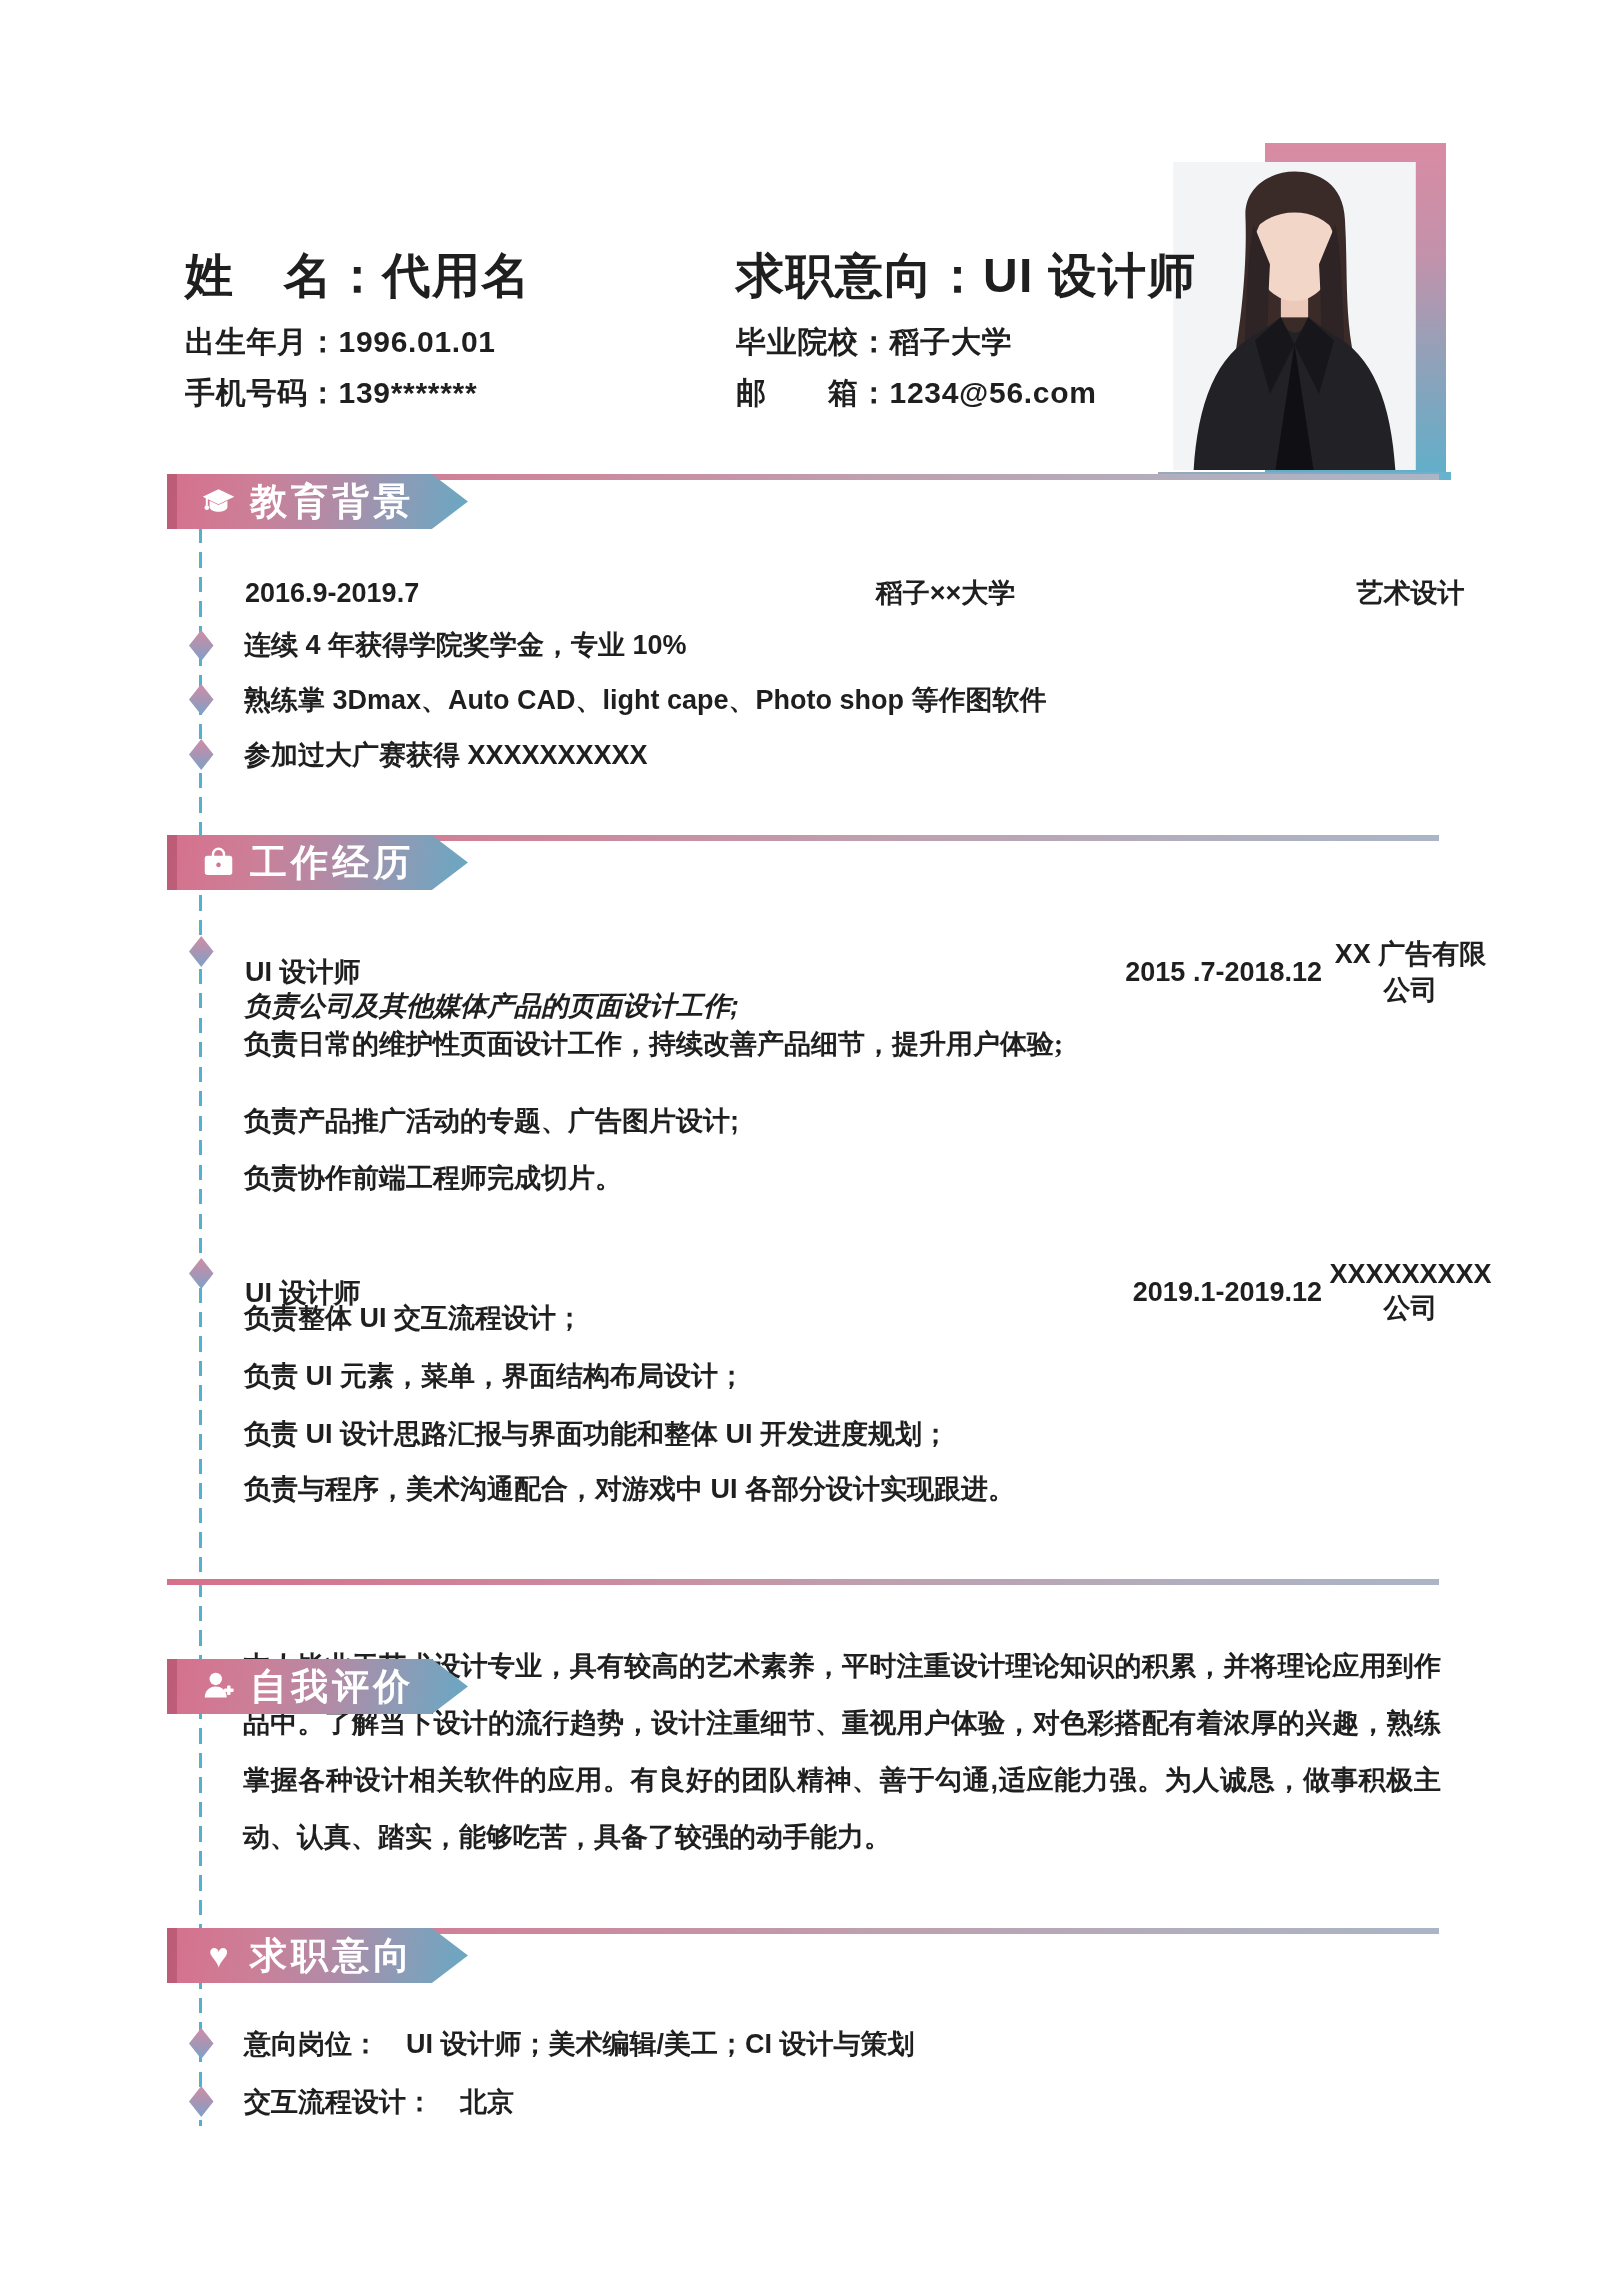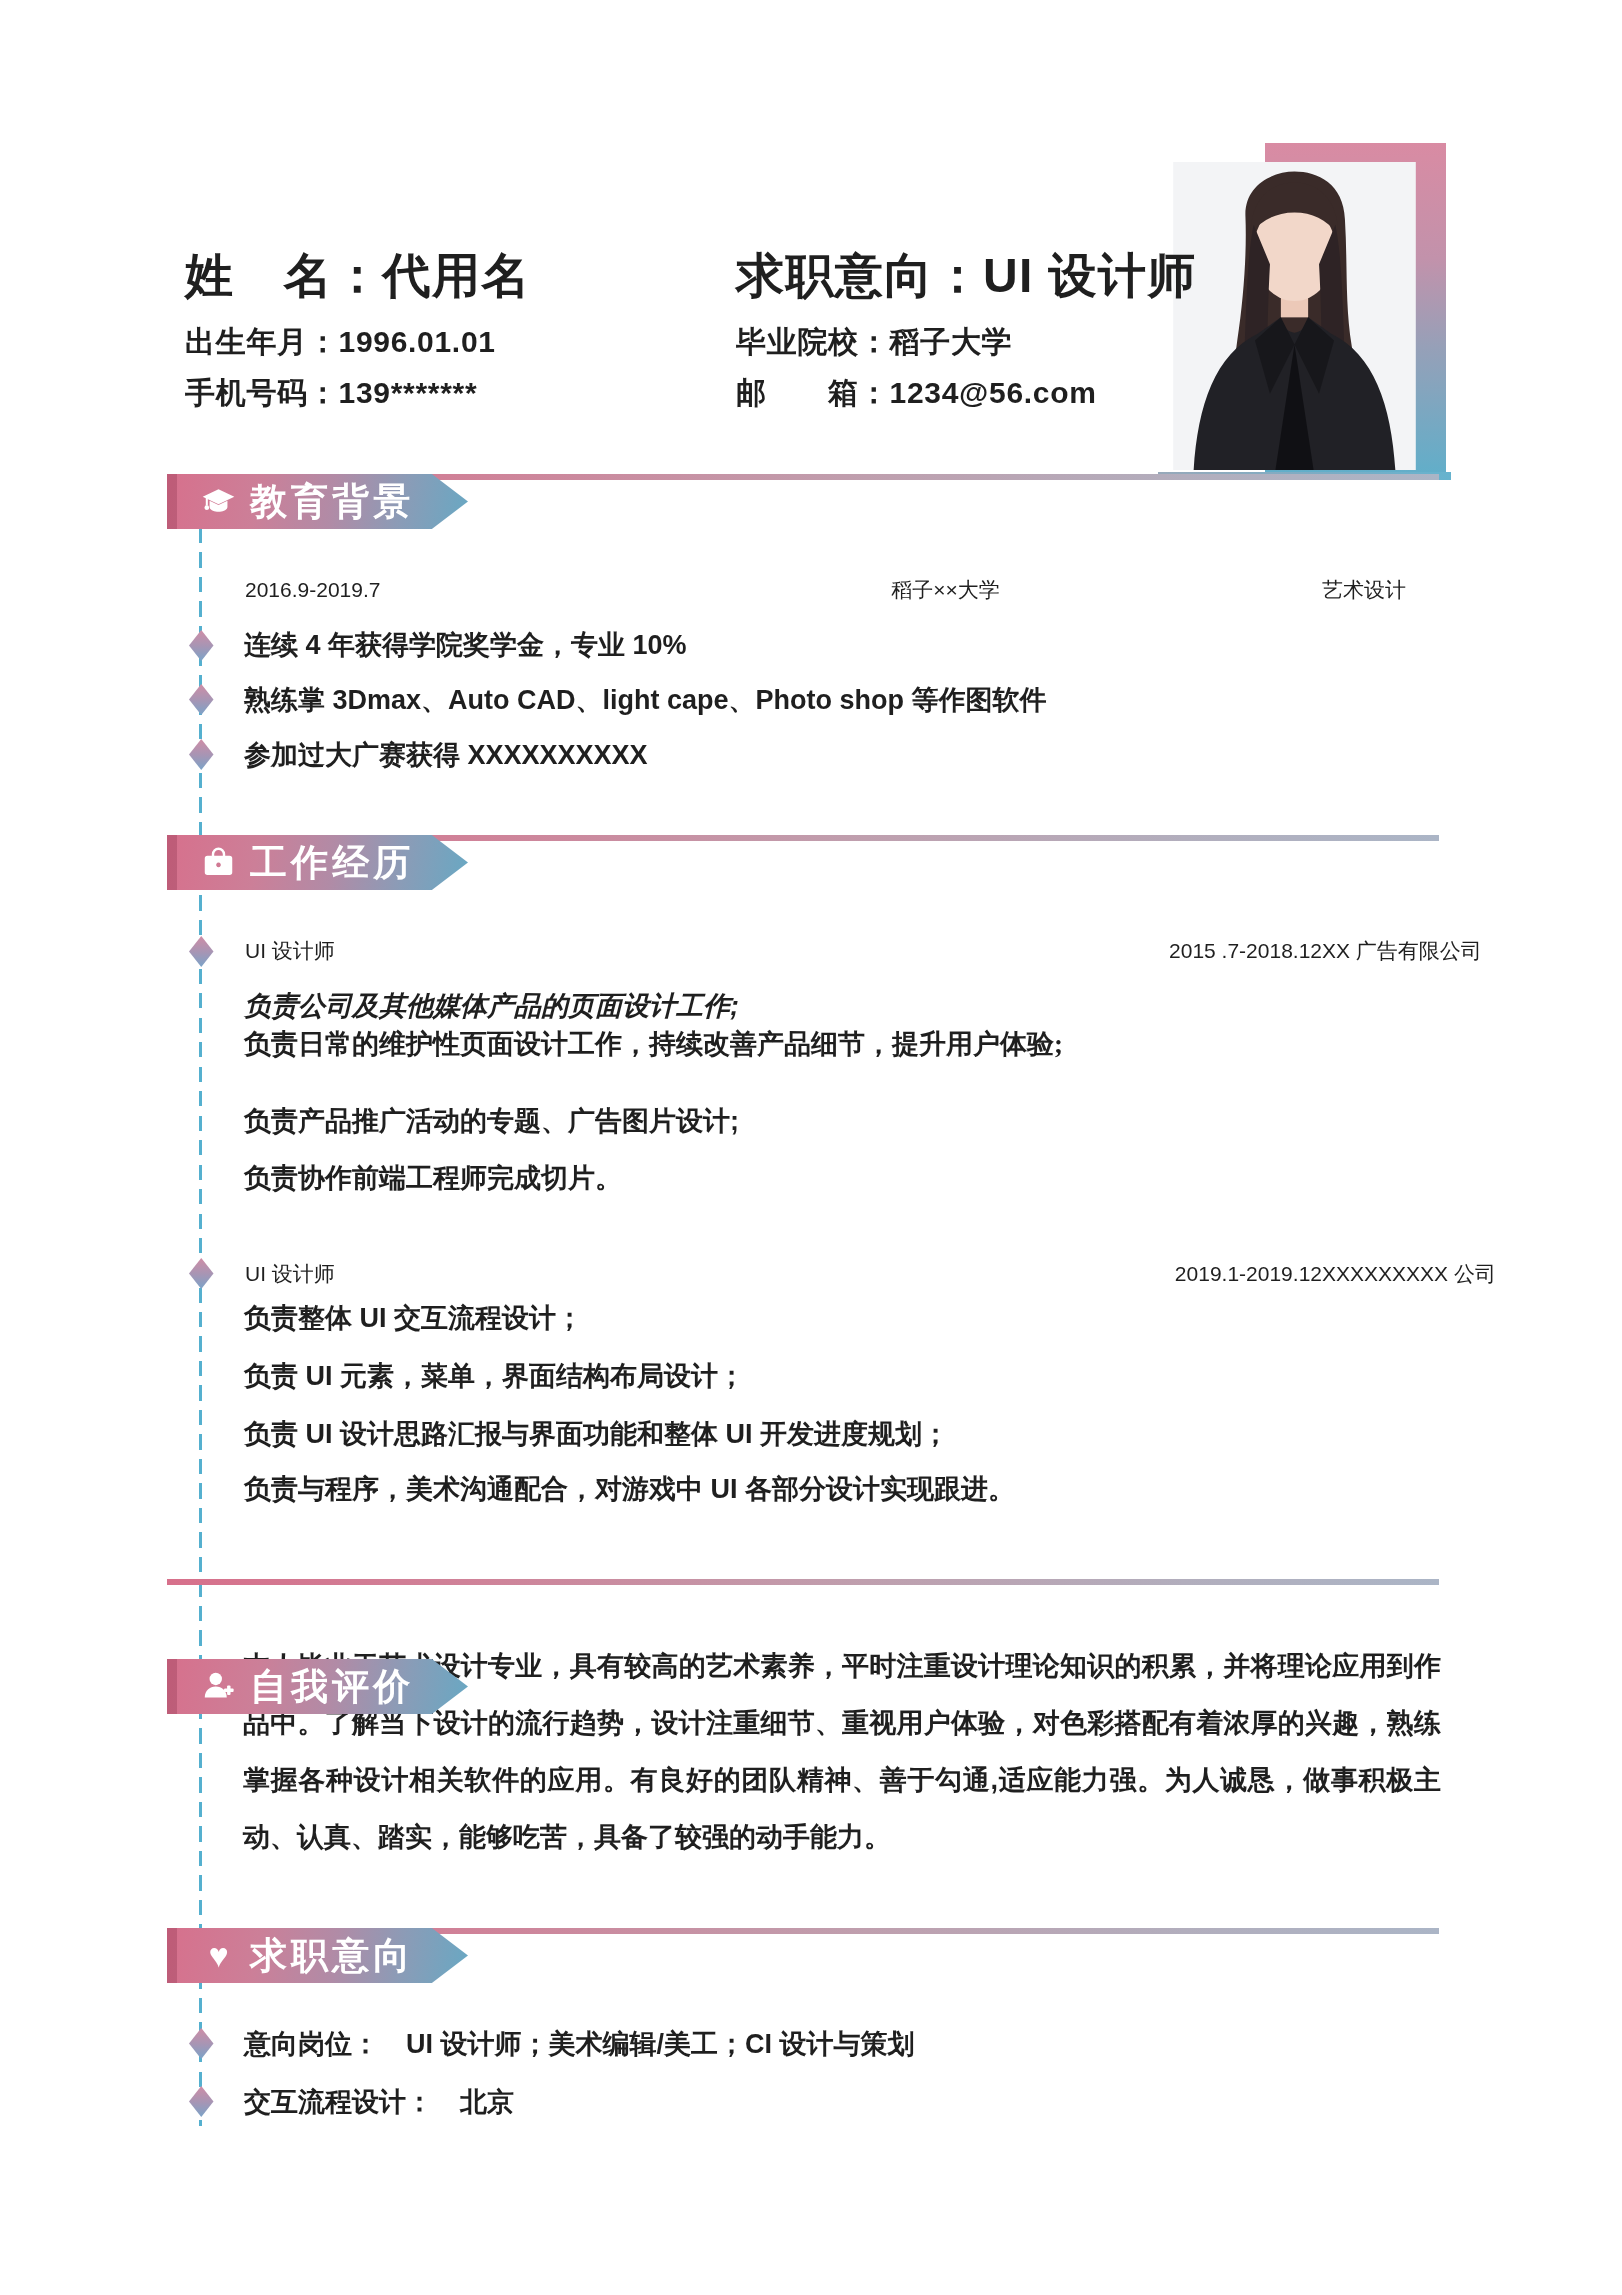--- a/index.html
+++ b/index.html
@@ -30,24 +30,24 @@
   .banner .label{font-size:37px;font-weight:700;color:#ffffff;letter-spacing:4.1px;white-space:nowrap;}
   .heart-glyph{font-size:34px;color:#fff;line-height:33px;width:33px;text-align:center;}
   
   .dashline{left:199px;top:528px;width:3.4px;height:1598px;z-index:1;
     background:repeating-linear-gradient(180deg,#55b0cf 0 15px,transparent 15px 24.5px);}
   .diamond{width:24.5px;height:31px;z-index:2;
     clip-path:polygon(50% 0,100% 50%,50% 100%,0 50%);
     background:linear-gradient(180deg,#cf8da6 0%,#a795b4 52%,#7ba3c8 100%);}
   
   .row{left:185px;width:1254px;height:30px;display:grid;grid-template-columns:324px 1fr 177px;
-    align-items:center;font-size:21px;font-weight:400;z-index:2;padding-left:60px;box-sizing:content-box;}
+    align-items:center;font-size:27px;font-weight:700;z-index:2;padding-left:60px;box-sizing:content-box;}
   .row .c2{text-align:center;}
   .row .c2.left{text-align:right;}
-  .row .c3{text-align:left;}
+  .row .c3{text-align:center;}
   .bullet-line,.duty-line{left:244px;width:1195px;height:30px;line-height:30px;
     font-size:27px;font-weight:700;white-space:nowrap;z-index:2;}
   .para{left:243px;width:1198px;font-size:27px;font-weight:700;line-height:57px;
     text-align:justify;z-index:2;}
   svg{display:block;}
 </style>
 </head>
 <body>
 
 <div id="canvas">

